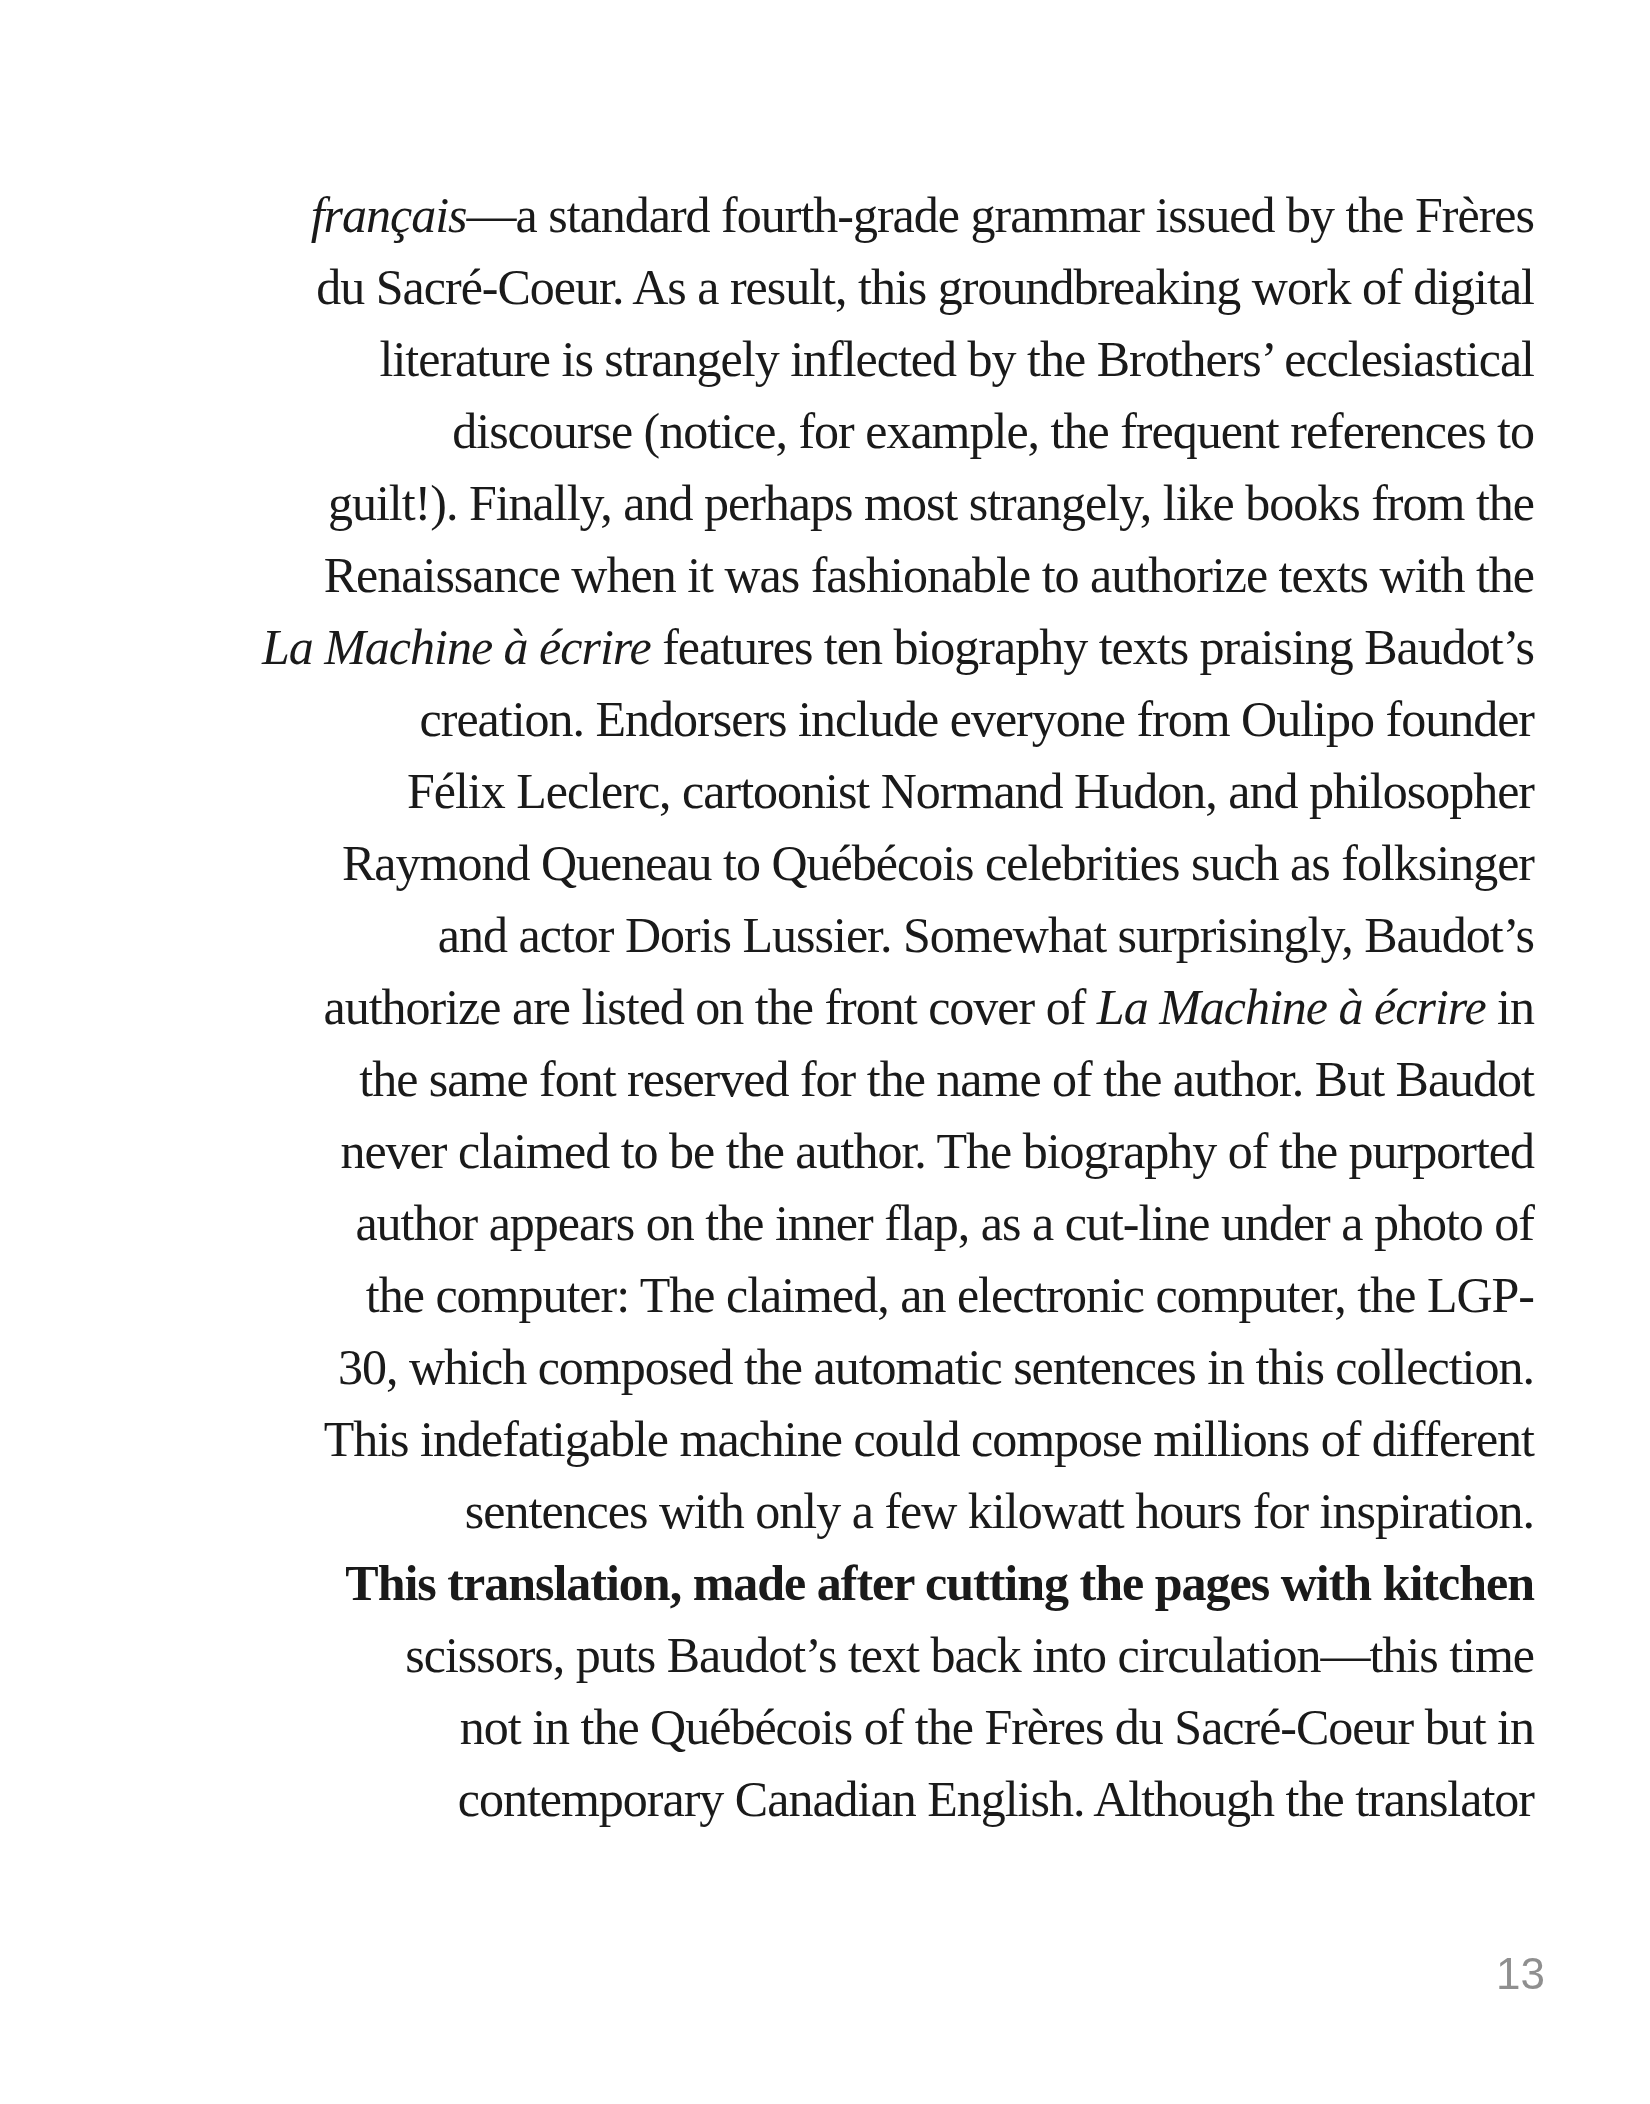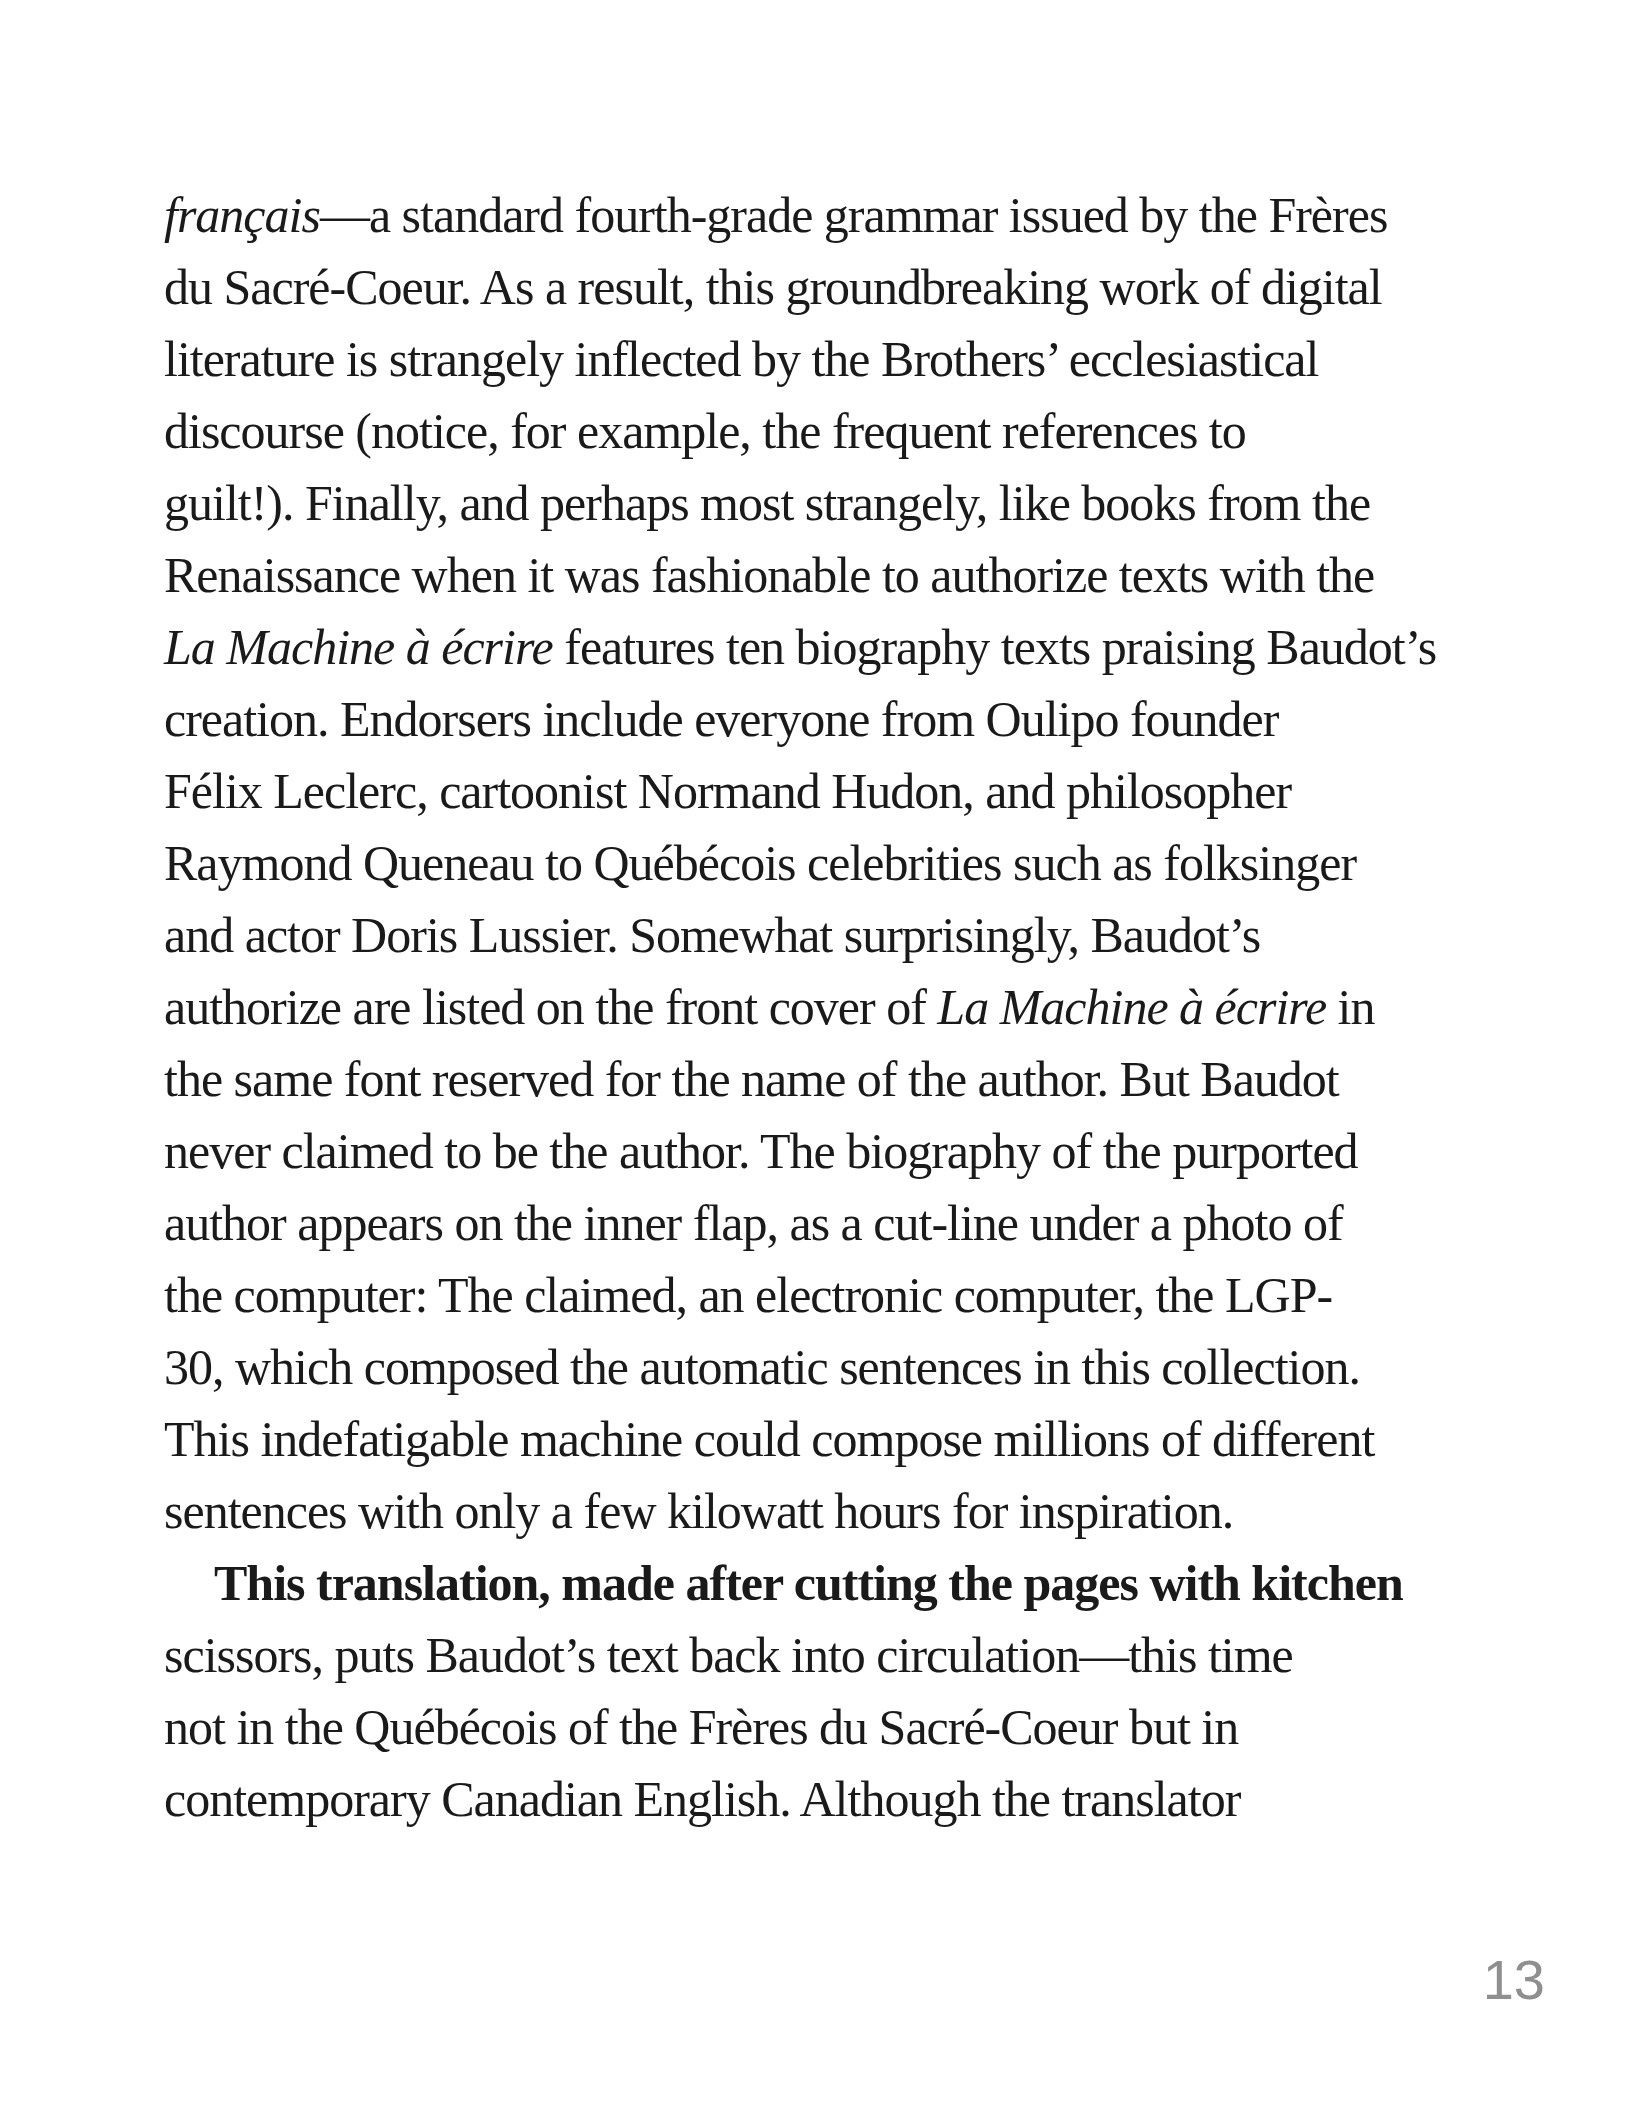--- a/index.html
+++ b/index.html
@@ -30,35 +30,36 @@
   .paragraph {
     margin: 0;
     padding: 0;
   }
   .line {
     display: block;
     white-space: pre;
     font-size: 50px;
     line-height: 72px;
     letter-spacing: -1px;
+    text-align: right;
   }
   .paragraph.indented .line:first-child {
     padding-left: 50px;
     font-weight: bold;
   }
   .line em {
     font-style: italic;
   }
   .folio {
     position: absolute;
     top: 1952px;
     right: 105px;
     font-family: "Liberation Sans", sans-serif;
     font-weight: 300;
-    font-size: 56px;
+    font-size: 44px;
     line-height: 1;
     color: var(--folio-color);
   }
 </style>
 </head>
 <body>
 
 <div class="page">
   <main id="text-block" class="text-block">
       <p class="paragraph">

